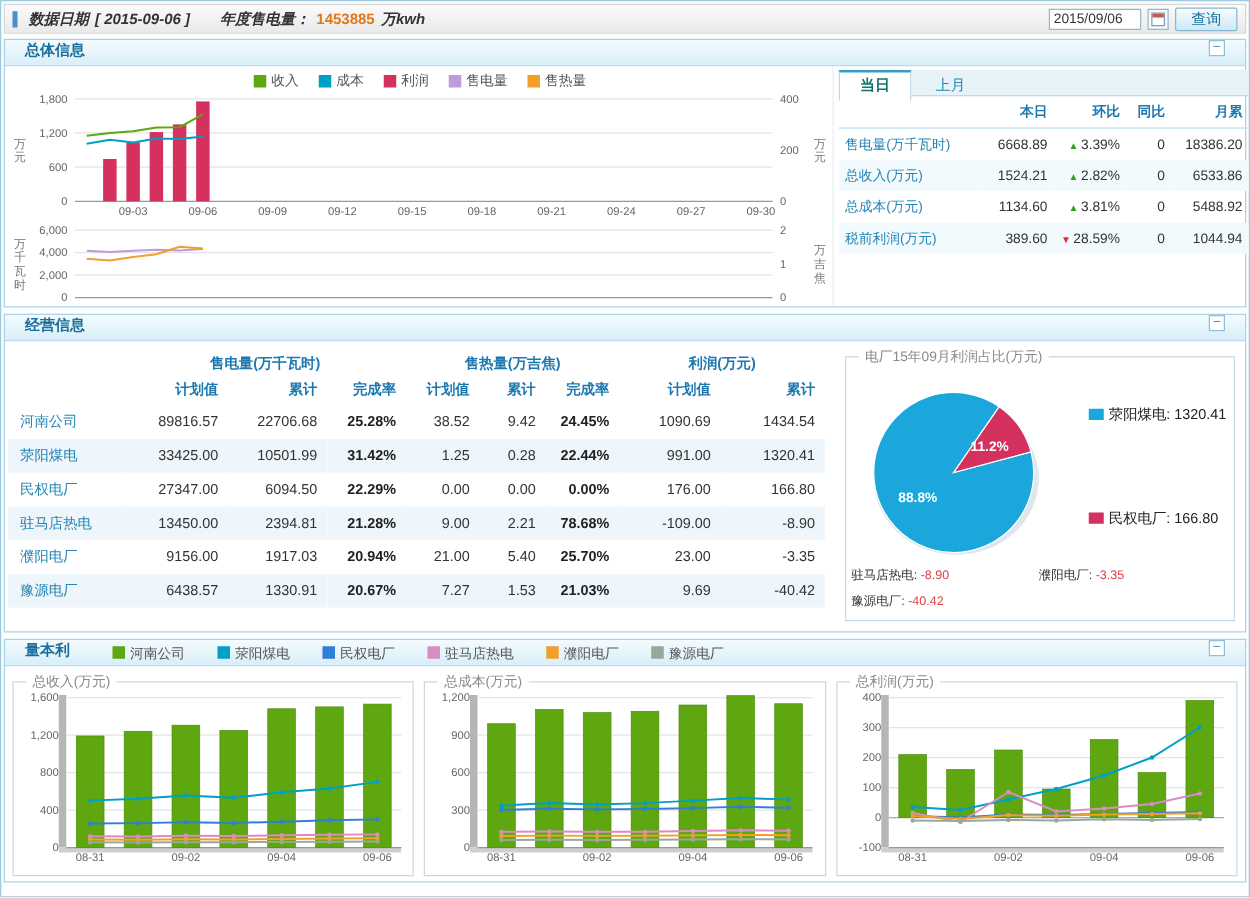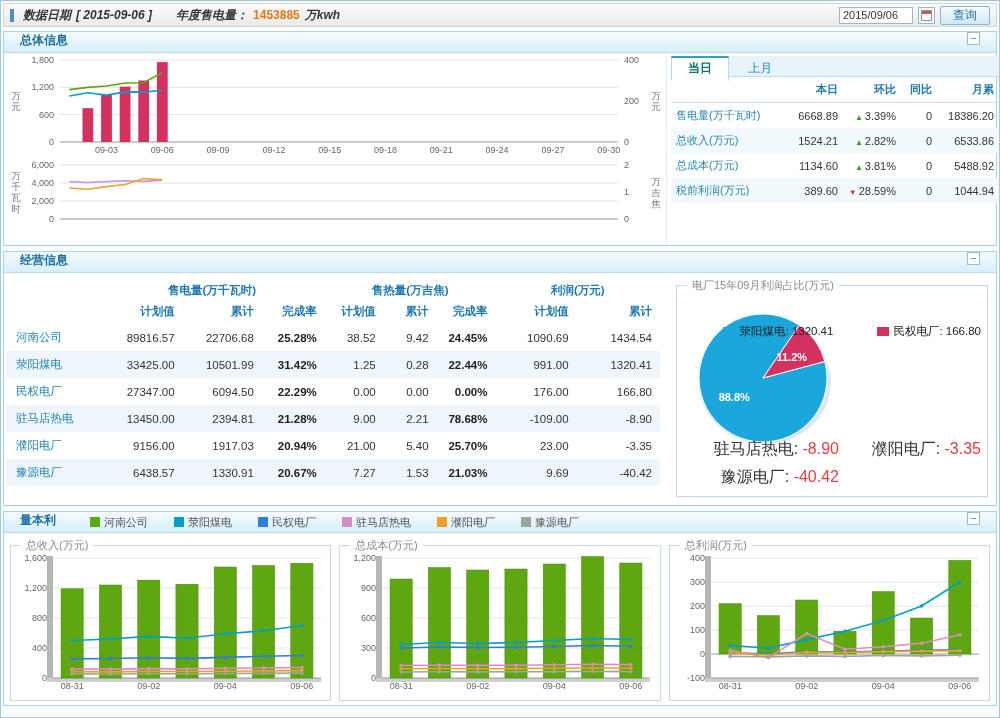--- a/index.html
+++ b/index.html
@@ -74,22 +74,22 @@
   .op-table th.group { color:#1e78b0; font-weight:bold; text-align:center; padding:6px 4px 2px; }
   .op-table th.sub { color:#1e78b0; font-weight:bold; text-align:right; padding:4px 8px 5px; }
   .op-table td { padding:6px 8px; text-align:right; overflow:hidden; white-space:nowrap; }
   .op-table tbody tr:nth-child(even) { background:#eef6fb; }
   .op-table .plant { color:#2585b5; text-align:left; padding-left:10px; cursor:pointer; }
   .op-table .rate { font-weight:bold; color:#222; }
 
   .pie-box { position:relative; width:312px; height:212px; border:1px solid #c5d9e4; margin:12px 8px 0 0; background:#fff; }
   .box-title { position:absolute; top:-8px; left:10px; background:#fff; padding:0 5px; color:#8a8a8a; font-size:11px; white-space:nowrap; }
   .pie-svg { position:absolute; left:6px; top:16px; }
-  .pie-legend { position:absolute; right:6px; top:38px; display:flex; gap:44px; font-size:11.5px; color:#222;justify-content:center; }
-  .pie-negatives { position:absolute; left:20px; bottom:8px; right:6px; display:flex; flex-wrap:wrap; row-gap:7px; font-size:16px;text-align:right; }
+  .pie-legend { position:absolute; right:6px; top:38px; display:flex; flex-direction:column; gap:68px; font-size:11.5px; color:#222;justify-content:center; }
+  .pie-negatives { position:absolute; left:4px; bottom:8px; right:6px; display:flex; flex-wrap:wrap; row-gap:7px; font-size:10px; }
   .pie-negatives .neg { flex:0 0 50%; white-space:nowrap; }
   .neg-val { color:#e04040; }
 
   
   .hd-legend { margin-left:34px; gap:26px; padding:0; justify-content:flex-start; }
   .cvp-body { display:flex; gap:8px; padding:12px 6px 4px; height:172px; }
   .chart-box { position:relative; flex:1; border:1px solid #ccd9e0; height:156px; background:#fff; }
   .chart-box svg { display:block; margin:4px auto 0; }
 
   
@@ -118,20 +118,42 @@
     <button class="query-btn">查询</button>
   </div>
 
   <section class="panel">
     <header class="panel-hd">
       <span class="panel-title">总体信息</span>
       <span class="collapse-btn">−</span>
     </header>
     <div class="ov-body">
       <div class="chart-col">
+        <div class="legend-row">
+            <span class="legend-item">
+              <span class="sw" style="background:#5ea710"></span>
+              <span>收入</span>
+            </span>
+            <span class="legend-item">
+              <span class="sw" style="background:#00a0c6"></span>
+              <span>成本</span>
+            </span>
+            <span class="legend-item">
+              <span class="sw" style="background:#d4315e"></span>
+              <span>利润</span>
+            </span>
+            <span class="legend-item">
+              <span class="sw" style="background:#bd9bdc"></span>
+              <span>售电量</span>
+            </span>
+            <span class="legend-item">
+              <span class="sw" style="background:#f0a02a"></span>
+              <span>售热量</span>
+            </span>
+          </div>
         <svg id="chart-overview-main" width="660" height="102">
             <text x="48" y="91" text-anchor="end" class="tick">0</text>
             <line x1="54" y1="60.66666666666667" x2="612" y2="60.66666666666667" stroke="#e4e4e4"></line>
             <text x="48" y="63.66666666666667" text-anchor="end" class="tick">600</text>
             <line x1="54" y1="33.333333333333336" x2="612" y2="33.333333333333336" stroke="#e4e4e4"></line>
             <text x="48" y="36.333333333333336" text-anchor="end" class="tick">1,200</text>
             <line x1="54" y1="6" x2="612" y2="6" stroke="#e4e4e4"></line>
             <text x="48" y="9" text-anchor="end" class="tick">1,800</text>
             <text x="618" y="91" text-anchor="start" class="tick">0</text>
             <text x="618" y="50" text-anchor="start" class="tick">200</text>

